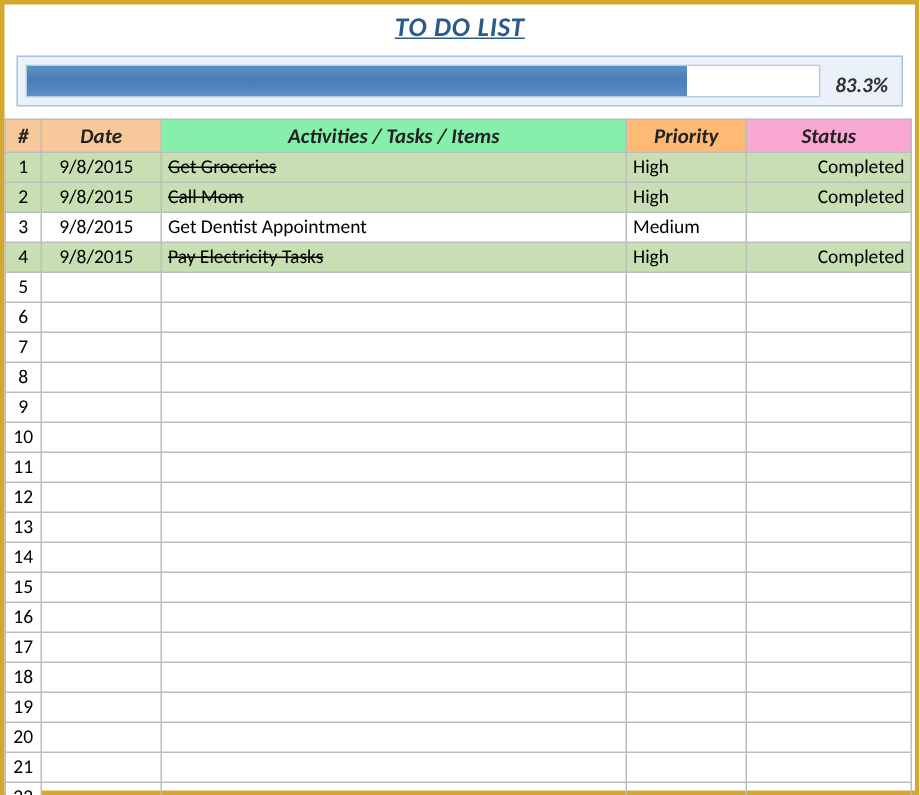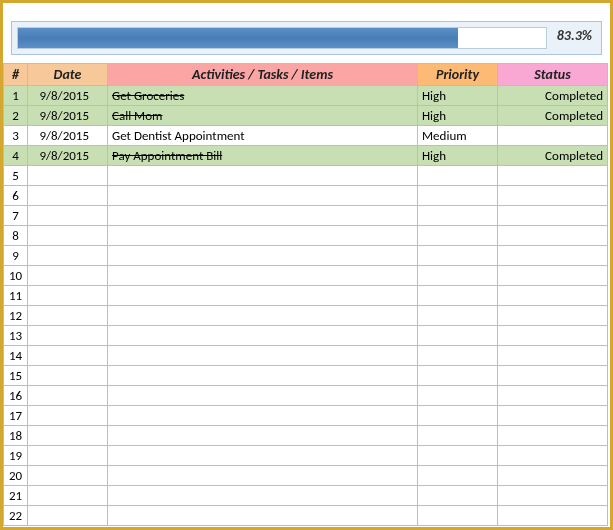--- a/index.html
+++ b/index.html
@@ -23,25 +23,25 @@
     }
     .title {
       color: #2a5a8a;
       font-weight: bold;
       font-style: italic;
       font-size: 18px;
       text-decoration: underline;
       letter-spacing: 0.5px;
     }
     .progress-section {
-      margin: 18px 8px 8px 8px;
+      margin: 6px 8px 8px 8px;
       border: 1px solid #a8c4de;
       background: #eaf1f8;
       display: flex;
-      align-items: flex-start;
+      align-items: flex-end;
       padding: 5px;
       height: 34px;
     }
     .progress-bar-outer {
       flex: 1;
       height: 22px;
       background: #fff;
       border: 1px solid #b9cde0;
       position: relative;
       margin-right: 10px;
@@ -77,37 +77,40 @@
       font-style: italic;
       text-align: center;
       font-size: 14px;
     }
     .col-num { width: 24px; }
     .col-date { width: 80px; }
     .col-activity { width: auto; }
     .col-priority { width: 80px; }
     .col-status { width: 110px; }
     th.h-num, th.h-date { background: #f7c89a; color: #222; }
-    th.h-activity { background: #fca5a5; color: #222; }
+    th.h-activity { background: #86efac; color: #222; }
     th.h-priority { background: #fdba74; color: #222; }
     th.h-status { background: #f9a8d4; color: #222; }
     td.num { text-align: center; background: #fff; }
     td.date { text-align: right; padding-right: 18px; }
     td.activity { text-align: left; padding-left: 4px; }
     td.priority { text-align: left; padding-left: 4px; }
     td.status { text-align: right; padding-left: 4px; }
     tr.green td { background: #c8dfb4; }
     tr.green td.num { background: #c8dfb4; }
     .strike { text-decoration: line-through; }
   </style>
 </head>
 <body>
 
 <div class="frame">
 
+  <div class="title-row">
+    <span class="title">TO DO LIST</span>
+  </div>
 
   <div class="progress-section">
     <div class="progress-bar-outer">
       <div class="progress-bar-fill" id="pfill" style="width: 83.3%;"></div>
     </div>
     <span class="progress-pct">83.3%</span>
   </div>
 
   <table>
     <colgroup>
@@ -144,21 +147,21 @@
         <tr>
           <td class="num">3</td>
           <td class="date">9/8/2015</td>
           <td class="activity">Get Dentist Appointment</td>
           <td class="priority">Medium</td>
           <td class="status"></td>
         </tr>
         <tr class="green">
           <td class="num">4</td>
           <td class="date">9/8/2015</td>
-          <td class="activity strike">Pay Appointment Bill</td>
+          <td class="activity strike">Pay Electricity Tasks</td>
           <td class="priority">High</td>
           <td class="status">Completed</td>
         </tr>
         <tr>
           <td class="num">5</td>
           <td class="date"></td>
           <td class="activity"></td>
           <td class="priority"></td>
           <td class="status"></td>
         </tr>

